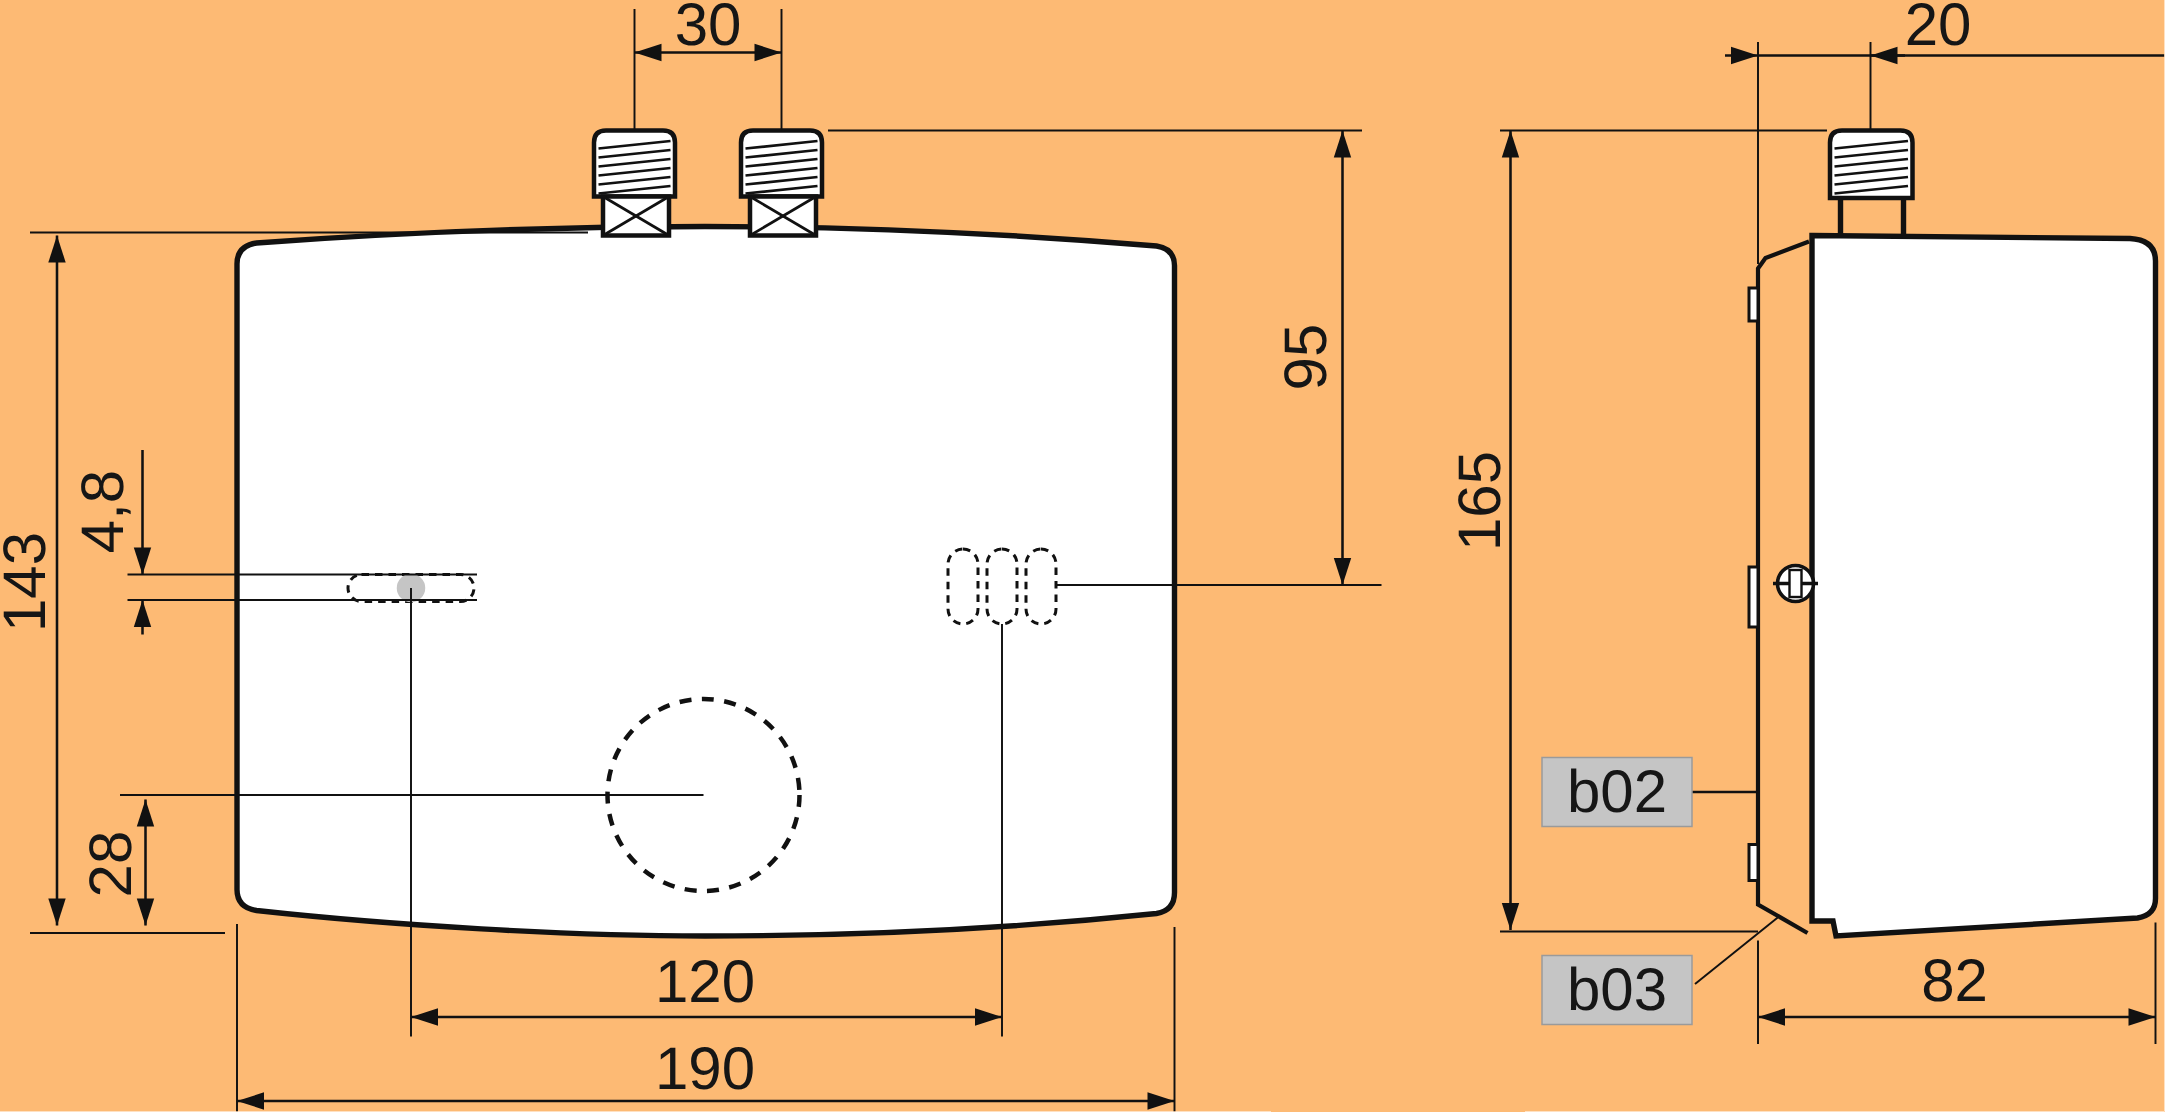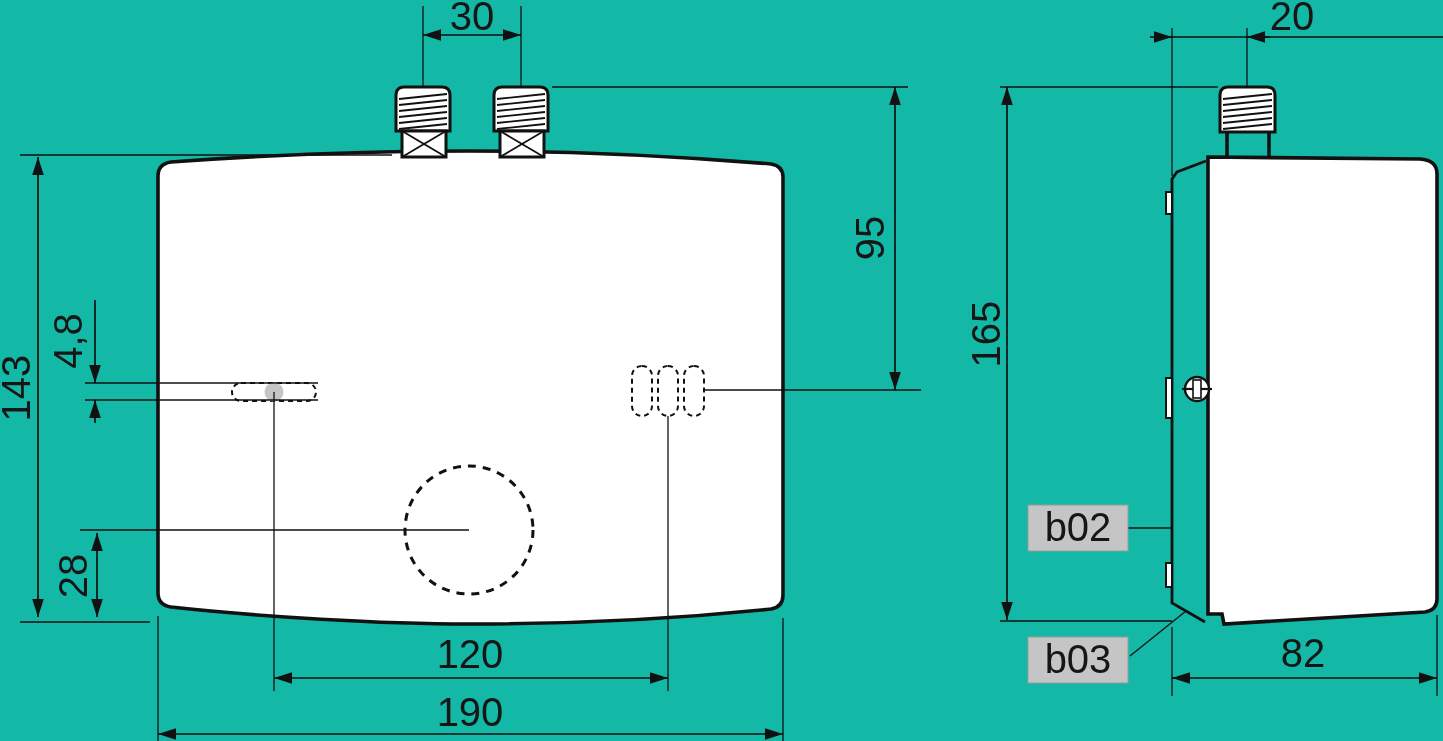--- a/index.html
+++ b/index.html
@@ -1,16 +1,16 @@
 <!DOCTYPE html>
 <html><head>
 <meta charset="utf-8">
 <style>
   html,body{margin:0;padding:0;background:#ffffff;}
-  .stage{width:1443px;height:741px;position:relative;background:#14b8a6;overflow:hidden;}
+  .stage{width:1443px;height:741px;position:relative;background:#fdba74;overflow:hidden;}
   svg{display:block;font-family:"Liberation Sans", sans-serif;}
   .outline{stroke:#111;stroke-width:3.6;fill:#fff;}
   .outline-nf{stroke:#111;stroke-width:3.6;fill:none;}
   .med{stroke:#111;stroke-width:2.8;fill:none;}
   .pipe{stroke:#111;stroke-width:3;fill:#fff;}
   .thread{stroke:#111;stroke-width:1.8;fill:none;}
   .xline{stroke:#111;stroke-width:1.8;fill:none;}
   .thin{stroke:#111;stroke-width:1.3;fill:none;}
   .dim{stroke:#111;stroke-width:1.7;fill:none;}
   .dash{stroke:#111;stroke-width:2.4;fill:none;stroke-dasharray:6 5;}

